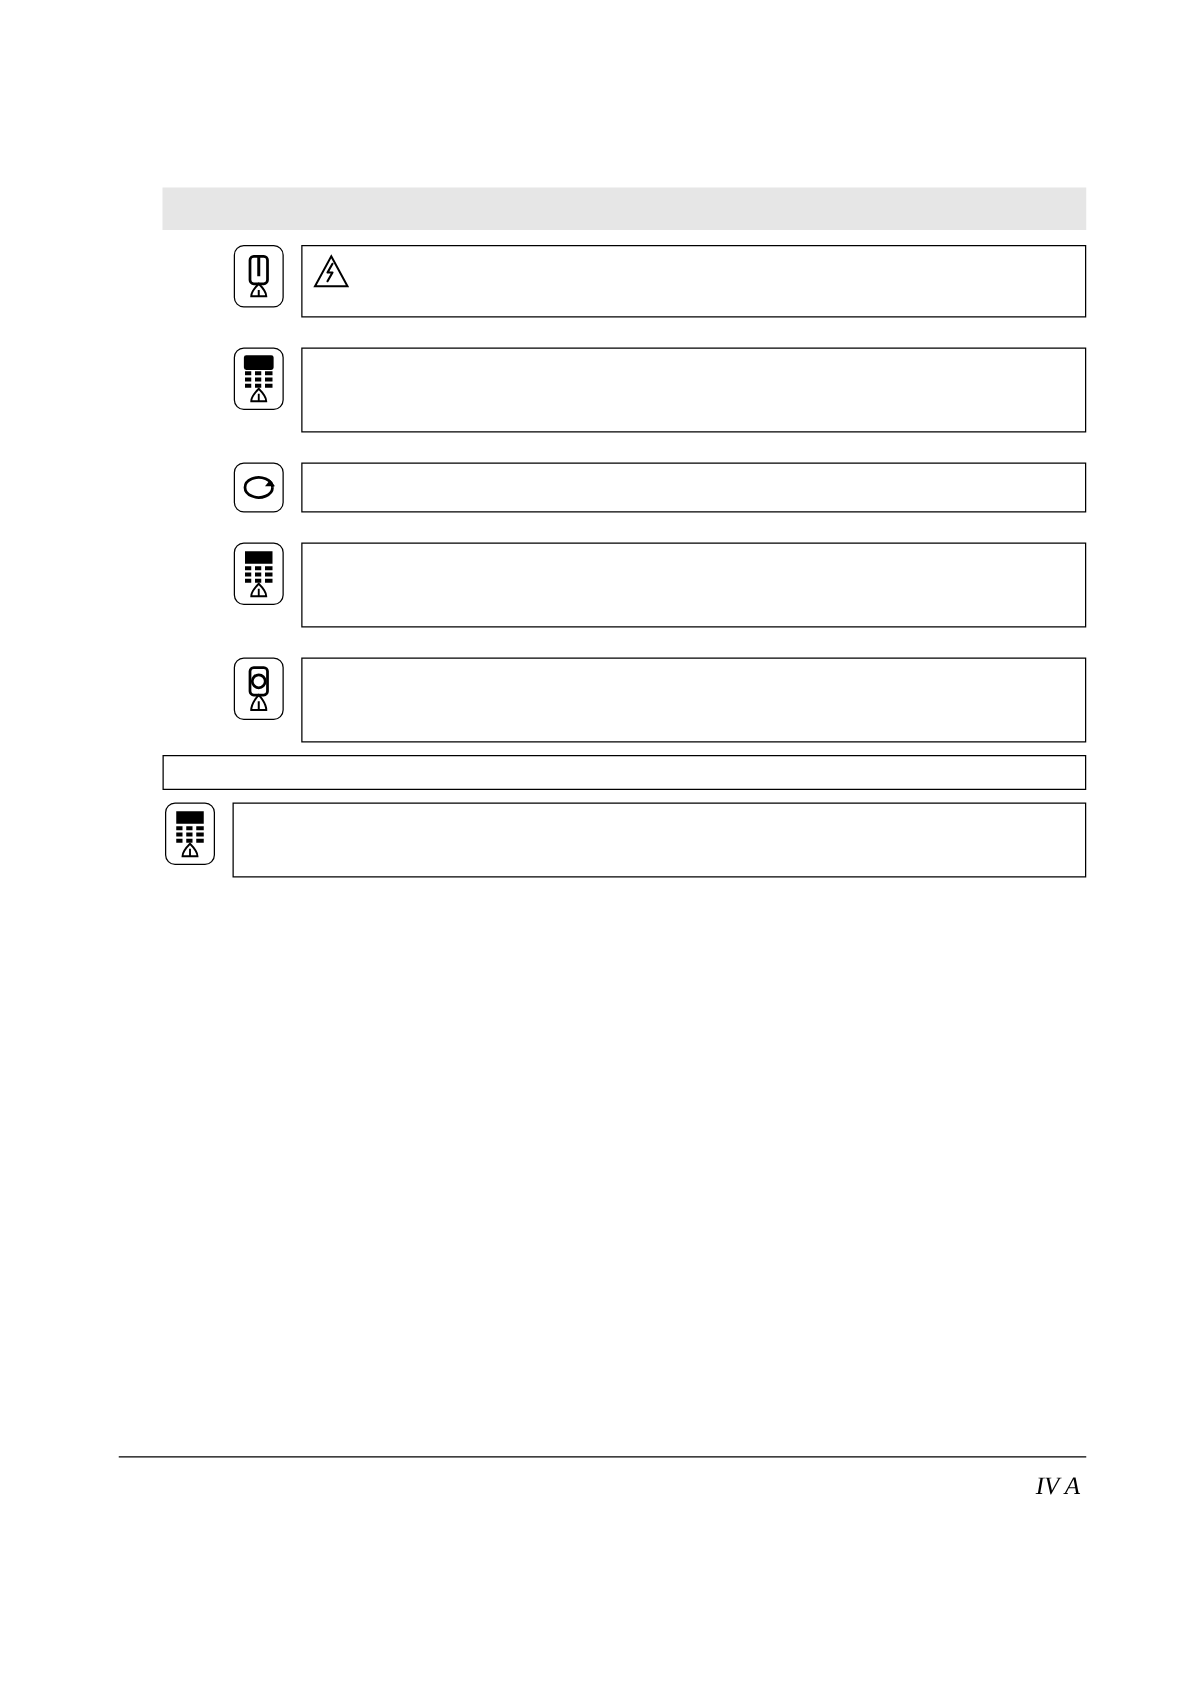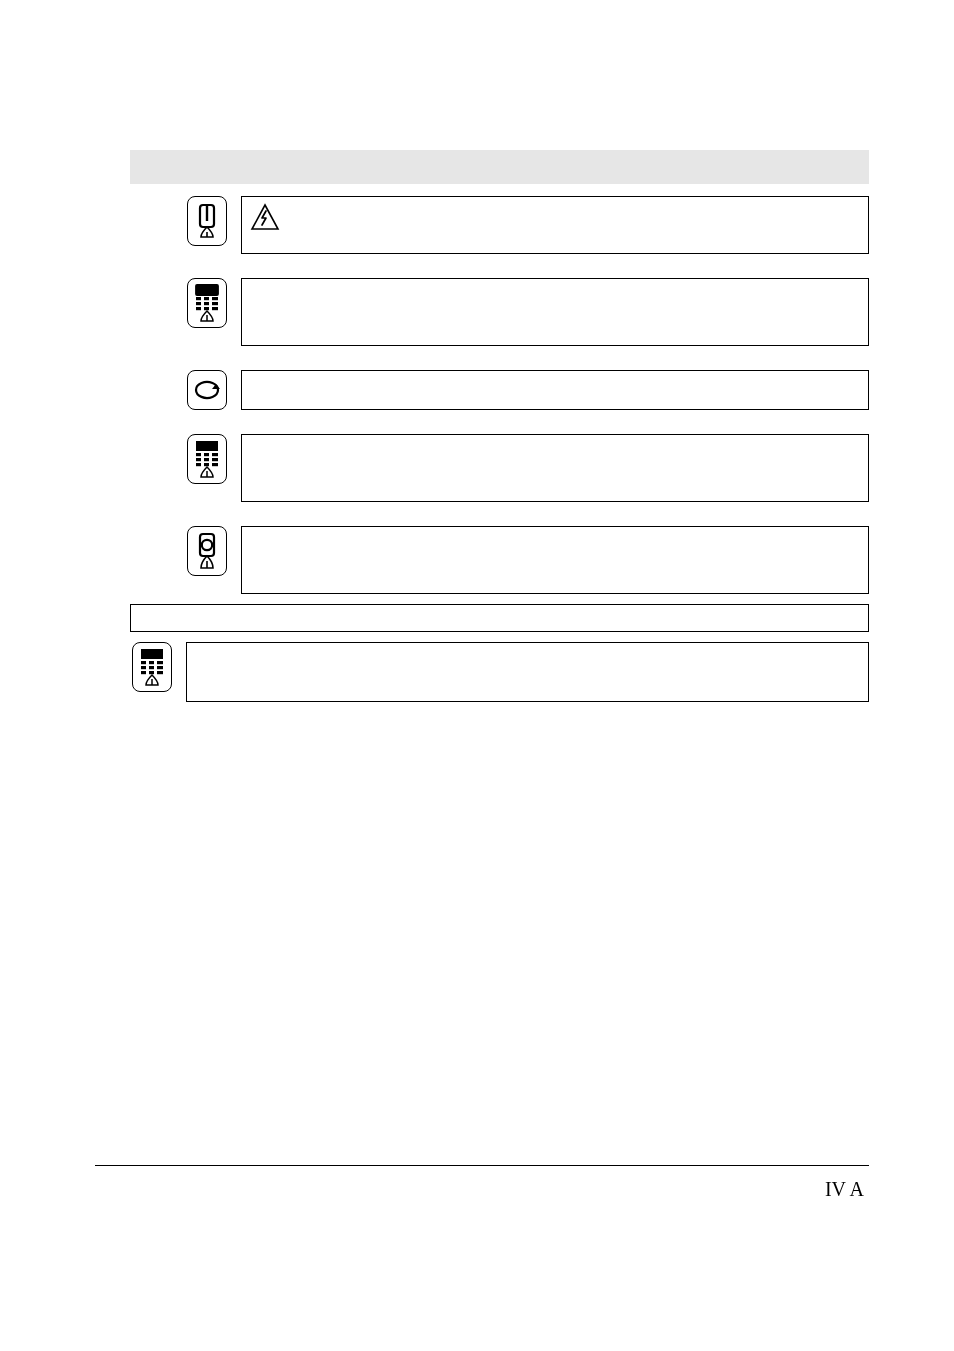--- a/index.html
+++ b/index.html
@@ -9,20 +9,21 @@
     font-family: "Times New Roman", Times, serif;
     color: #000;
     font-size: 16px;
   }
   .page {
     width: 954px;
     height: 1351px;
     position: relative;
     box-sizing: border-box;
     padding: 150px 85px 60px 130px;
+    font-style: italic;
   }
   .gray-bar {
     height: 34px;
     background: #e6e6e6;
     margin: 0 0 12px 0;
     border-radius: 0;
   }
   .step-rows {
     padding-left: 55px;
   }

